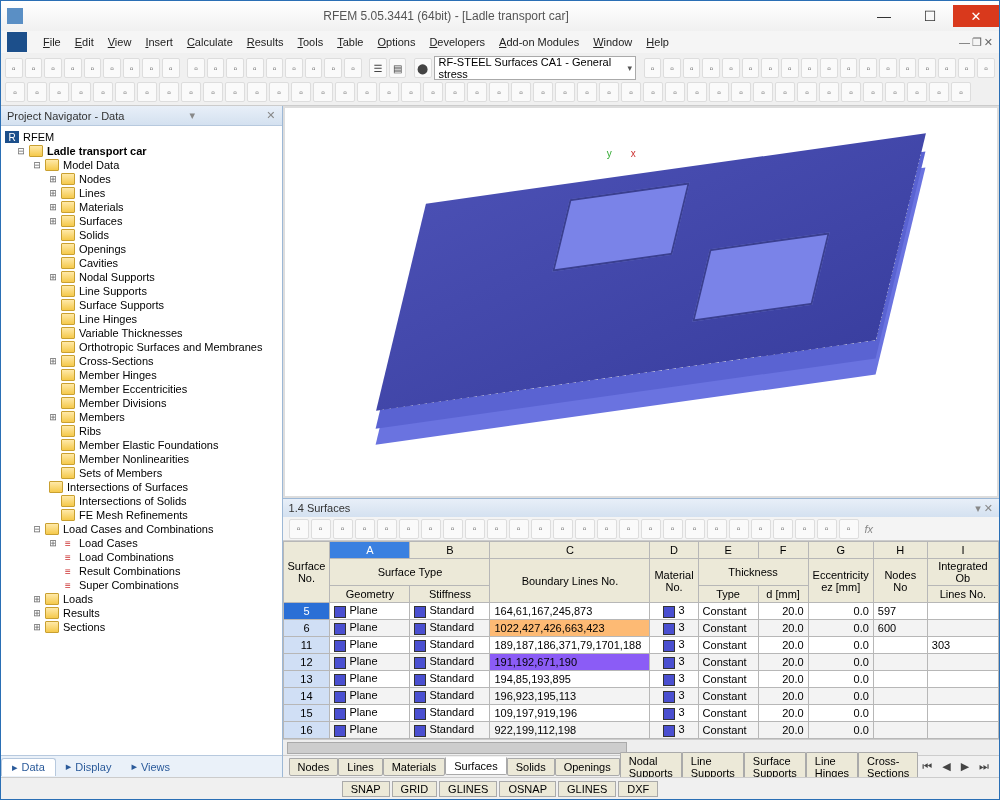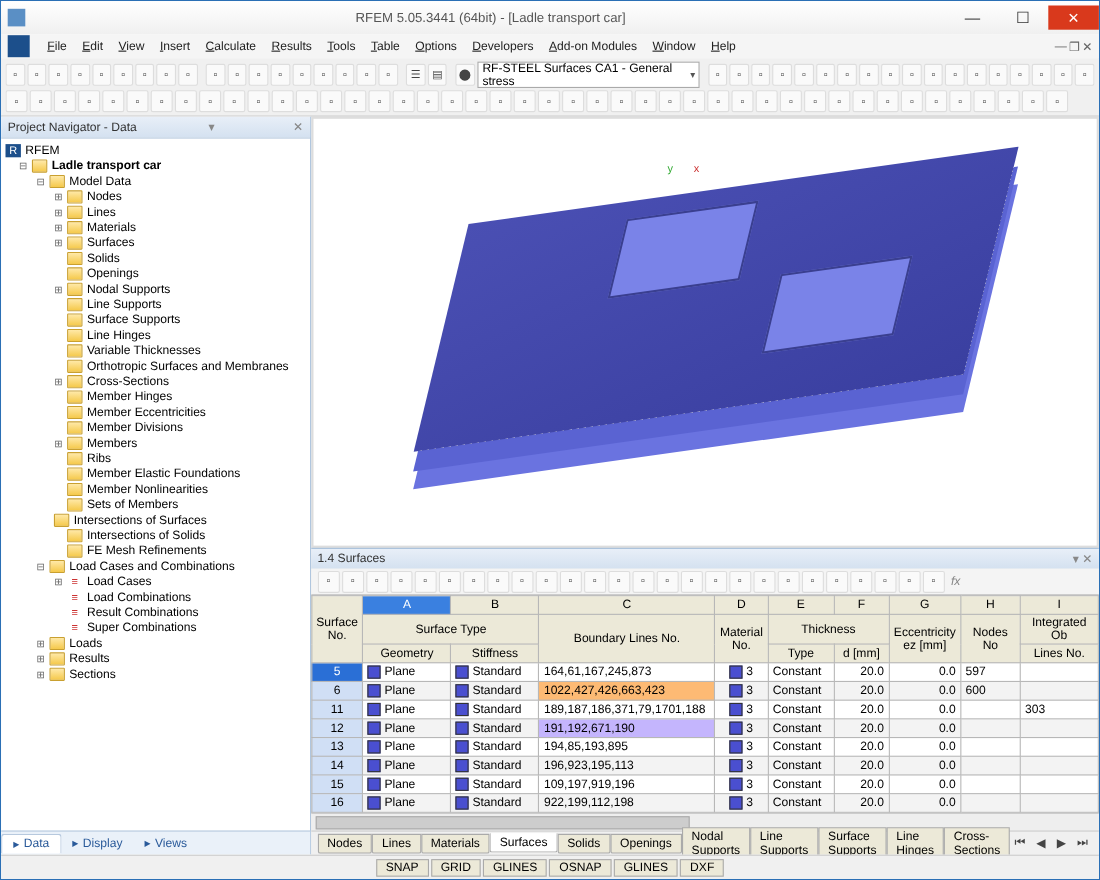--- a/index.html
+++ b/index.html
@@ -243,20 +243,25 @@
           <span class="tog">&nbsp;</span>
           <span class="ic folder"></span>
           <span class="lbl">Solids</span>
         </div>
         <div class="tn" style="padding-left:46px">
           <span class="tog">&nbsp;</span>
           <span class="ic folder"></span>
           <span class="lbl">Openings</span>
         </div>
         <div class="tn" style="padding-left:46px">
+          <span class="tog">&nbsp;</span>
+          <span class="ic folder"></span>
+          <span class="lbl">Cavities</span>
+        </div>
+        <div class="tn" style="padding-left:46px">
           <span class="tog">⊞</span>
           <span class="ic folder"></span>
           <span class="lbl">Nodal Supports</span>
         </div>
         <div class="tn" style="padding-left:46px">
           <span class="tog">&nbsp;</span>
           <span class="ic folder"></span>
           <span class="lbl">Line Supports</span>
         </div>
         <div class="tn" style="padding-left:46px">
@@ -502,21 +507,21 @@
     <td>Constant</td>
     <td class="num">20.0</td>
     <td class="num">0.0</td>
     <td></td>
     <td>303</td>
   </tr>
               <tr>
     <td class="rownum ">12</td>
     <td style="background:#f3f3f3"><span class="swatch"></span>Plane</td>
     <td style="background:#f3f3f3"><span class="swatch"></span>Standard</td>
-    <td style="background:#c4b5fd">191,192,671,190</td>
+    <td style="background:#8b5cf6">191,192,671,190</td>
     <td class="cen" style="background:#f3f3f3"><span class="swatch"></span>3</td>
     <td style="background:#f3f3f3">Constant</td>
     <td class="num" style="background:#f3f3f3">20.0</td>
     <td class="num" style="background:#f3f3f3">0.0</td>
     <td style="background:#f3f3f3"></td>
     <td style="background:#f3f3f3"></td>
   </tr>
               <tr>
     <td class="rownum ">13</td>
     <td><span class="swatch"></span>Plane</td>

